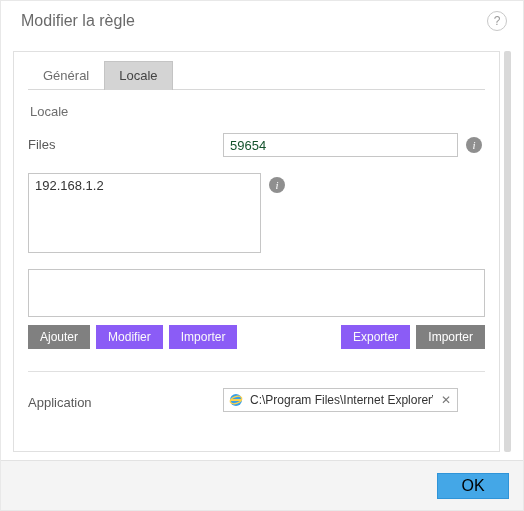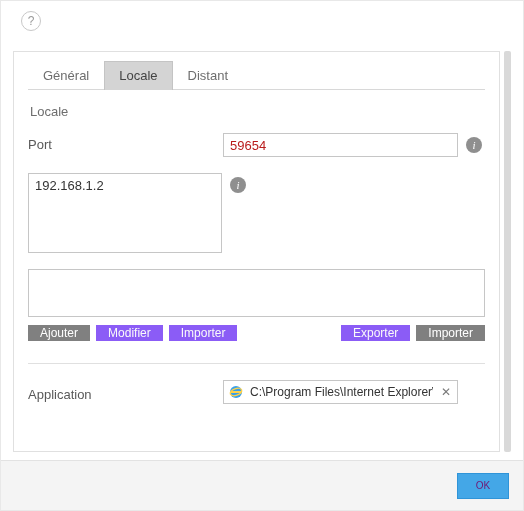--- a/index.html
+++ b/index.html
@@ -102,25 +102,25 @@
     align-items: flex-start;
     gap: 8px;
   }
   .text-input {
     width: 235px;
     height: 24px;
     border: 1px solid #c6c6c6;
     padding: 2px 6px;
     font-family: inherit;
     font-size: 13px;
-    color: #b91c1c;
+    color: #14532d;
     outline: none;
   }
   .text-area {
-    width: 194px;
+    width: 233px;
     height: 80px;
     border: 1px solid #c6c6c6;
     padding: 4px 6px;
     font-family: inherit;
     font-size: 13px;
     color: #333;
     outline: none;
     resize: none;
   }
   .info-icon {
@@ -142,21 +142,21 @@
     margin-top: 6px;
     margin-bottom: 6px;
   }
   .btn-row {
     display: flex;
     gap: 6px;
     margin-top: 8px;
     margin-bottom: 22px;
   }
   .btn {
-    height: 16px;
+    height: 24px;
     padding: 0 12px;
     font-size: 12px;
     border: none;
     cursor: pointer;
     color: #fff;
     background: #808080;
     font-family: inherit;
   }
   .btn.disabled {
     background: #8b5cf6;
@@ -205,53 +205,53 @@
   .footer {
     height: 50px;
     background: #f4f4f4;
     border-top: 1px solid #e2e2e2;
     display: flex;
     align-items: center;
     justify-content: flex-end;
     padding: 0 14px;
   }
   .ok-btn {
-    width: 52px;
+    width: 72px;
     height: 26px;
     background: #44a7e7;
-    color: #701a75;
+    color: #000000;
     border: 1px solid #2f94d8;
-    font-size: 10px;
+    font-size: 16px;
     cursor: pointer;
     font-family: inherit;
   }
   .ie-svg { width:16px; height:16px; }
 </style>
 </head>
 <body>
 
 <div class="dialog">
 
   <div class="header">
+    <div class="header-title">Modifier la règle</div>
     <div class="help-btn">?</div>
   </div>
 
   <div class="body-wrap">
     <div class="content">
 
       <div class="tabs">
         <div class="tab">Général</div>
         <div class="tab active">Locale</div>
-        <div class="tab">Distant</div>
       </div>
 
       <div class="section-label">Locale</div>
 
       <div class="row">
-        <div class="row-label">Port</div>
+        <div class="row-label">Files</div>
         <div class="row-field">
           <input class="text-input" value="59654" style="">
           <div class="info-icon">i</div>
         </div>
       </div>
 
       <div class="row">
         <div class="row-field">
           <textarea class="text-area" style="">192.168.1.2</textarea>
           <div class="info-icon">i</div>

